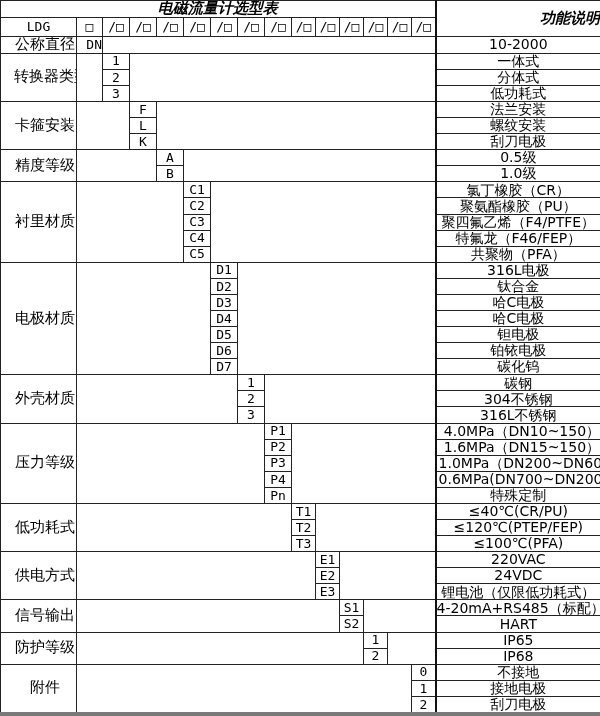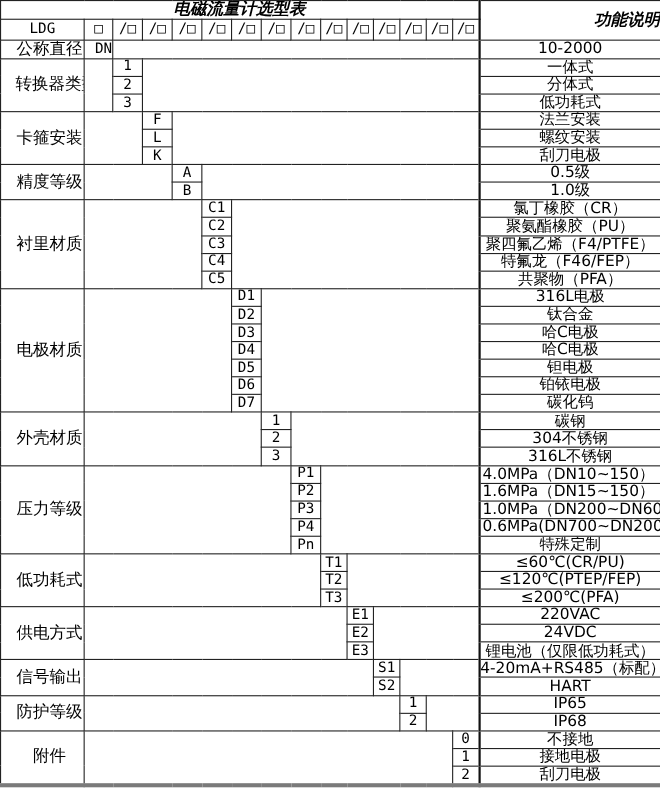--- a/index.html
+++ b/index.html
@@ -10,21 +10,21 @@
      text-align:center;vertical-align:middle;font-size:14px;line-height:1.05;}
   tr.r-title{height:15px;font-style:italic;}
   tr.r-ldg{height:19px;}
   tr.b{height:16px;}
   td.title{font-weight:bold;font-size:15px;}
   td.fnhead{font-weight:bold;font-size:15px;text-align:right;}
   td.lbl{font-size:15px;padding-left:13px;}
   td.code{font-size:13px;font-family:"DejaVu Sans Mono","Liberation Mono",monospace;}
   td.hcode{font-size:13px;font-family:"DejaVu Sans Mono","Liberation Mono",monospace;}
   td.fn{font-size:14px;}
-  td.fn-left{font-size:14px;text-align:left;padding-left:2px;}
+  td.fn-left{font-size:14px;text-align:right;padding-left:2px;}
   td.fncol{border-left:2px solid #111;}
   td.model{font-size:13px;font-family:"DejaVu Sans Mono","Liberation Mono",monospace;}
 </style>
 </head>
 <body>
 
 <table class="sel">
 <colgroup>
   <col style="width:76px">
       <col style="width:26px">
@@ -213,29 +213,29 @@
 <tr class="b">
   <td class="code">Pn</td>
   <td class="fn fncol">特殊定制</td>
 </tr>
 
 <tr class="b">
   <td class="lbl" rowspan="3">低功耗式</td>
   <td rowspan="3" colspan="8"></td>
   <td class="code">T1</td>
   <td rowspan="3" colspan="5"></td>
-  <td class="fn fncol">≤60℃(CR/PU)</td>
+  <td class="fn fncol">≤40℃(CR/PU)</td>
 </tr>
 <tr class="b">
   <td class="code">T2</td>
   <td class="fn fncol">≤120℃(PTEP/FEP)</td>
 </tr>
 <tr class="b">
   <td class="code">T3</td>
-  <td class="fn fncol">≤200℃(PFA)</td>
+  <td class="fn fncol">≤100℃(PFA)</td>
 </tr>
 
 <tr class="b">
   <td class="lbl" rowspan="3">供电方式</td>
   <td rowspan="3" colspan="9"></td>
   <td class="code">E1</td>
   <td rowspan="3" colspan="4"></td>
   <td class="fn fncol">220VAC</td>
 </tr>
 <tr class="b">

